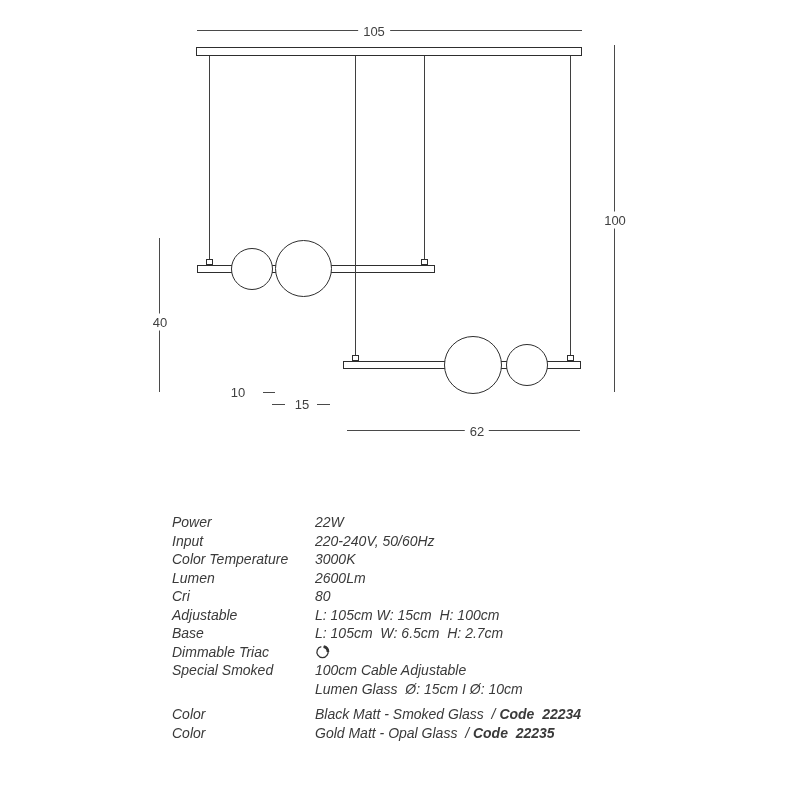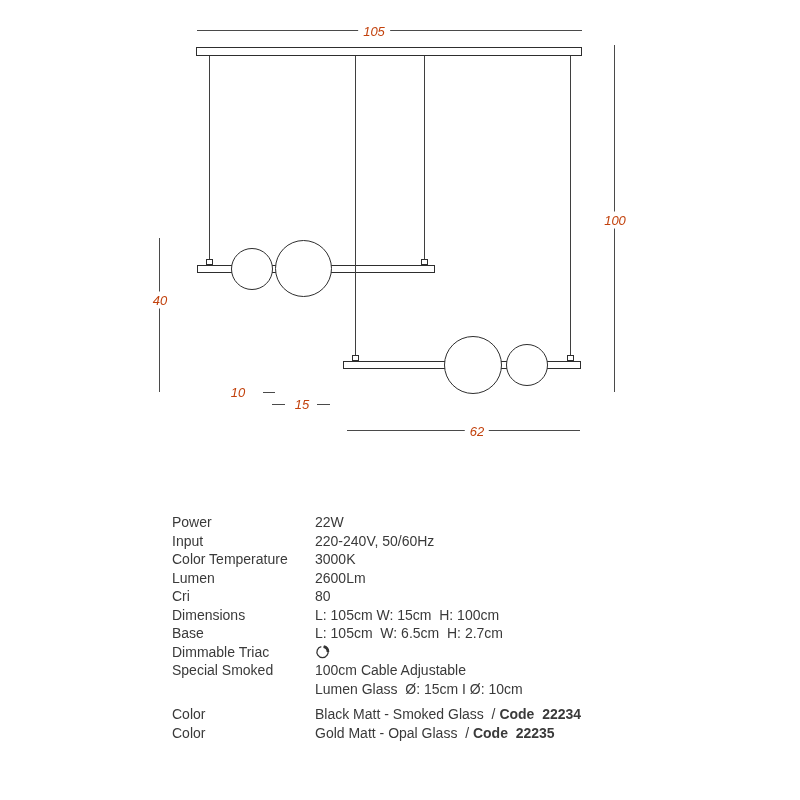--- a/index.html
+++ b/index.html
@@ -9,26 +9,26 @@
   }
   
   .hline { position:absolute; height:1px; background:#4a4a4a; }
   .vline { position:absolute; width:1px; background:#4a4a4a; }
   .cable { position:absolute; width:1.2px; background:#3f3f3f; }
   .bar   { position:absolute; background:#ffffff; border:1.6px solid #2e2e2e; box-sizing:border-box; }
   .sphere{ position:absolute; background:#ffffff; border:1.6px solid #2e2e2e; border-radius:50%; box-sizing:border-box; }
   .connector { position:absolute; width:7px; height:6px; background:#ffffff; border:1.4px solid #2e2e2e; box-sizing:border-box; }
   .dim-label {
     position:absolute; transform:translate(-50%,-50%);
-    background:#ffffff; padding:2px 5px; font-size:13px; color:#c2410c;
-    white-space:nowrap; line-height:13px;font-style:italic;
+    background:#ffffff; padding:2px 5px; font-size:13px; color:#404040;
+    white-space:nowrap; line-height:13px;
   }
   
   #spec-table { position:absolute; left:172px; top:513px; width:470px; font-size:14px; }
-  .row { display:flex; height:18.5px; line-height:18.5px; align-items:flex-start; }
+  .row { display:flex; height:18.5px; line-height:18.5px; align-items:flex-start;font-style:italic; }
   .row .lbl { width:143px; flex-shrink:0; }
   .row .val { white-space:pre; }
   .row .code { font-weight:bold; white-space:pre; }
   .spacer { height:7px; }
   .icon-cell { display:flex; align-items:center; height:18.5px; }
 </style>
 </head>
 <body>
 
 <div id="canvas">
@@ -52,21 +52,21 @@
     <div class="connector" style="left:421px; top:259px;"></div>
     <div class="connector" style="left:352px; top:355px;"></div>
     <div class="connector" style="left:567px; top:355px;"></div>
 
     <div class="sphere" style="left:231px; top:248px; width:42px; height:42px;"></div>
     <div class="sphere" style="left:275px; top:240px; width:57px; height:57px;"></div>
     <div class="sphere" style="left:444px; top:336px; width:58px; height:58px;"></div>
     <div class="sphere" style="left:506px; top:344px; width:42px; height:42px;"></div>
 
     <div class="vline" style="left:159px; top:238px; height:154px;"></div>
-    <div class="dim-label" style="left:160px; top:300px;">40</div>
+    <div class="dim-label" style="left:160px; top:322px;">40</div>
 
     <div class="vline" style="left:614px; top:45px; height:347px;"></div>
     <div class="dim-label" style="left:615px; top:220px;">100</div>
 
     <div class="hline" style="left:229px; top:392px; width:11px;"></div>
     <div class="dim-label" style="left:238px; top:392px;">10</div>
     <div class="hline" style="left:263px; top:392px; width:12px;"></div>
 
     <div class="hline" style="left:272px; top:404px; width:13px;"></div>
     <div class="dim-label" style="left:302px; top:404px;">15</div>
@@ -92,21 +92,21 @@
     </div>
     <div class="row">
       <span class="lbl">Lumen</span>
       <span class="val">2600Lm</span>
     </div>
     <div class="row">
       <span class="lbl">Cri</span>
       <span class="val">80</span>
     </div>
     <div class="row">
-      <span class="lbl">Dimensions</span>
+      <span class="lbl">Adjustable</span>
       <span class="val">L: 105cm W: 15cm  H: 100cm</span>
     </div>
     <div class="row">
       <span class="lbl">Base</span>
       <span class="val">L: 105cm  W: 6.5cm  H: 2.7cm</span>
     </div>
     <div class="row">
       <span class="lbl">Dimmable Triac</span>
       <span class="icon-cell">
         <svg width="15" height="15" viewBox="0 0 14 14">

